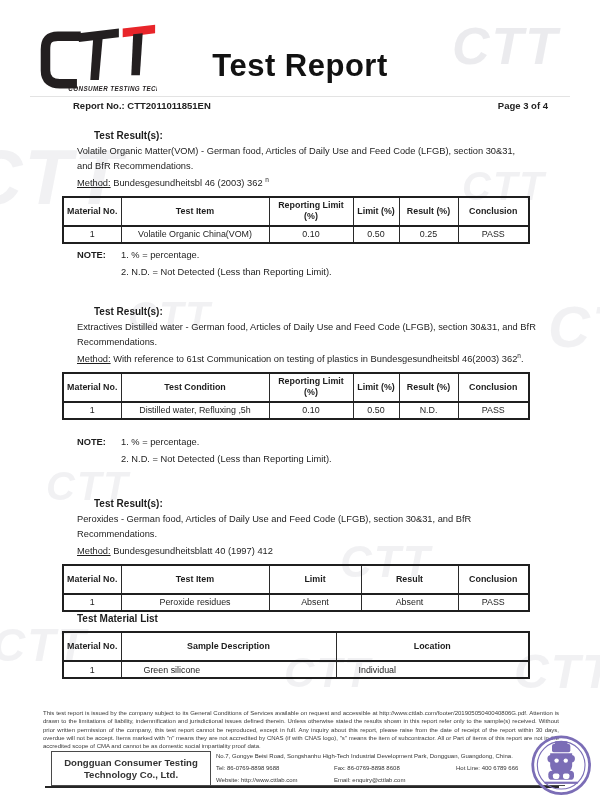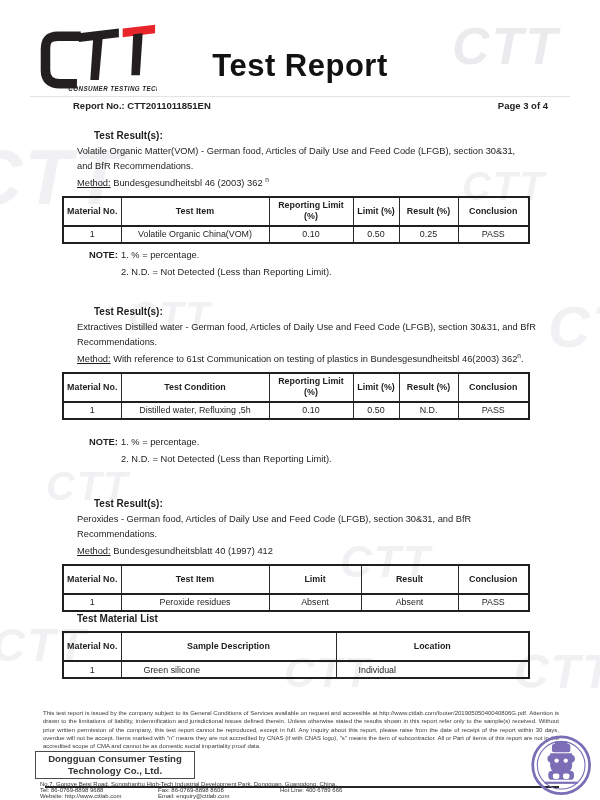--- a/index.html
+++ b/index.html
@@ -33,27 +33,27 @@
   thead th{border-bottom:2px solid #1f1f1f;}
   th{font-size:8.9px;font-weight:bold;line-height:11px;height:25px;padding:1px 1px;}
   td{font-size:8.9px;height:15px;padding:0 2px;}
   td.left{text-align:left;padding-left:22px;}
   .c-mat{width:58px;} .c-item{width:148px;} .c-rep{width:84px;} .c-lim{width:46px;}
   .c-res{width:59px;} .c-con{width:71px;}
   .c-lim3{width:92px;} .c-res3{width:97px;}
   .c-desc{width:215px;} .c-loc{width:193px;}
 
   .note{position:absolute;left:77px;font-size:9.3px;line-height:17px;color:#1d1d1d;}
-  .nlbl{position:absolute;left:12px;top:0;font-weight:bold;}
+  .nlbl{position:absolute;left:0;top:0;font-weight:bold;}
   .nitems{margin-left:44px;}
 
   
   .disclaimer{position:absolute;left:43px;top:709px;width:516px;font-size:6px;
               line-height:8.3px;text-align:justify;color:#3a3a3a;}
-  .f-info{position:absolute;left:35px;top:751px;width:514px;height:35px;display:flex;flex-direction:column;}
+  .f-info{position:absolute;left:51px;top:751px;width:514px;height:35px;display:flex;}
   .company{width:160px;border:1px solid #4a4a4a;box-sizing:border-box;display:flex;
            align-items:center;justify-content:center;text-align:center;
            font-size:9.6px;font-weight:bold;line-height:12px;color:#333;padding:1px 3px;}
   .addr{flex:1;box-sizing:border-box;border-bottom:1px solid #4a4a4a;
         padding:2px 2px 2px 5px;display:flex;flex-direction:column;
         justify-content:space-between;font-size:6px;color:#333;}
   .addr-row{display:flex;}
   .addr-row span{display:block;}
   .a-tel{width:118px;} .a-fax{width:122px;}
   .a-web{width:118px;}

